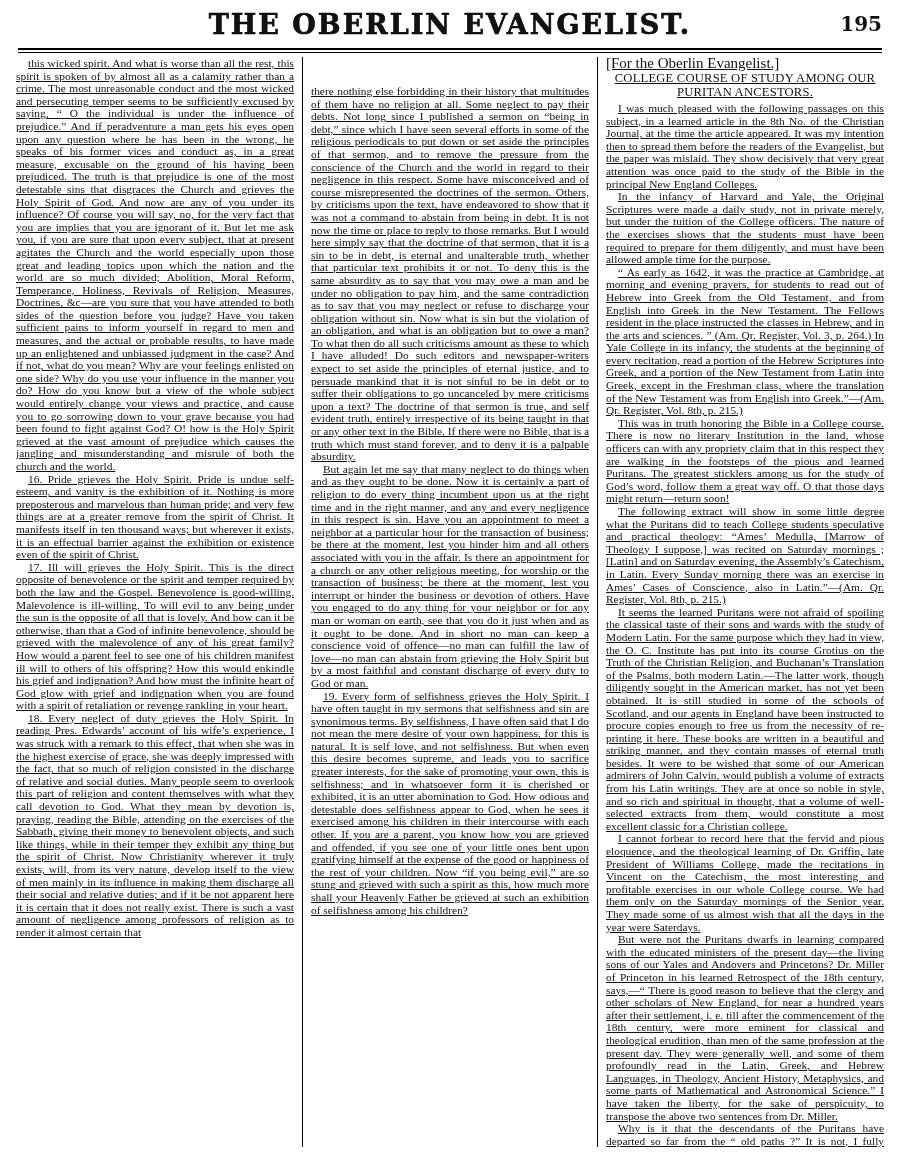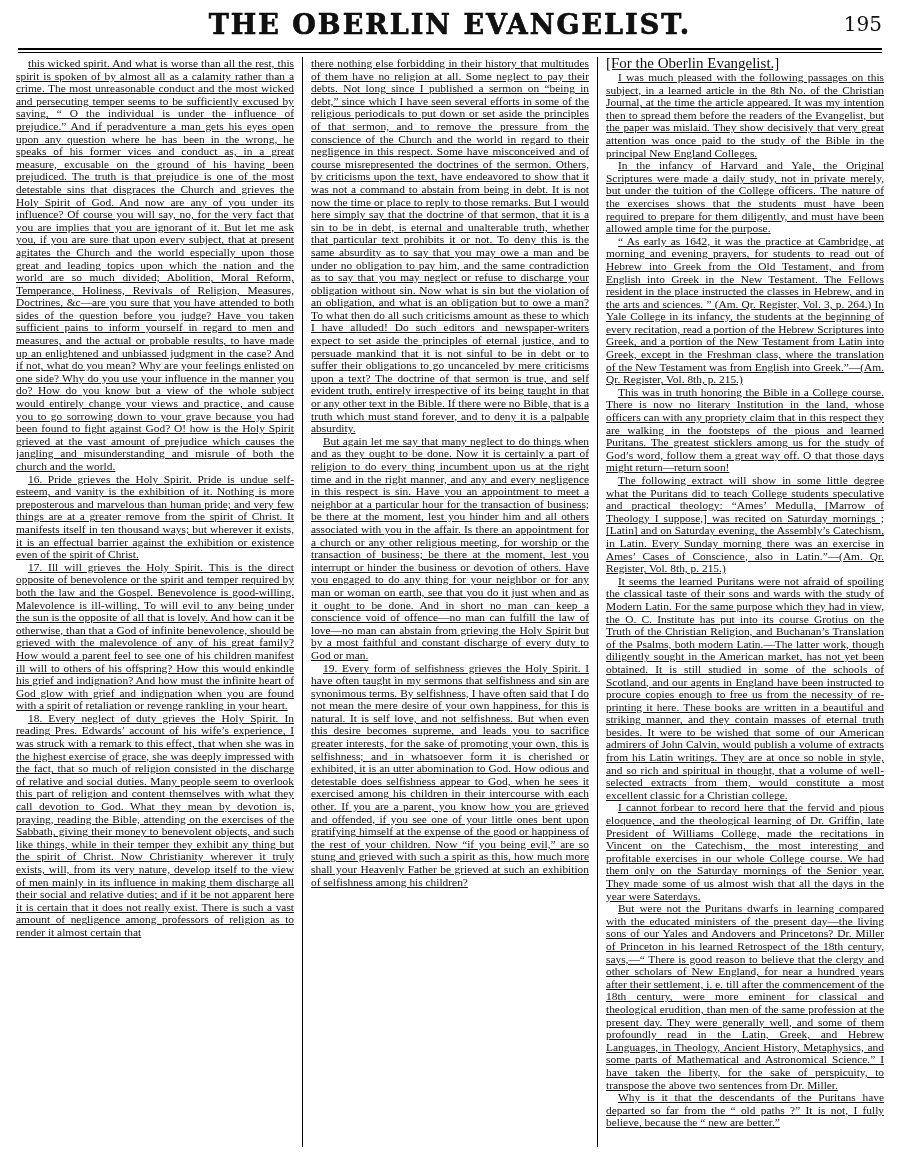--- a/index.html
+++ b/index.html
@@ -33,21 +33,21 @@
     font-size: 27px;
     letter-spacing: 2px;
     line-height: 30px;
     -webkit-text-stroke: 0.6px #000;
   }
   .page-number {
     position: absolute;
     right: 0;
     top: 2px;
     font-family: "DejaVu Serif", serif;
-    font-weight: normal;
+    font-weight: bold;
     font-size: 20px;
   }
   .rule {
     margin: 2px 18px 0 18px;
     border-top: 2px solid #000;
     height: 0;
   }
   .rule-thin {
     margin: 2px 18px 4px 18px;
     border-top: 1px solid #000;
@@ -74,20 +74,21 @@
   }
   .col-divider {
     border-left: 1px solid #000;
   }
   .col p {
     margin: 0;
     text-indent: 12px;
   }
   .col p.noindent {
     text-indent: 0;
+    margin-top: 28px;
   }
   .chead {
     font-size: 15px;
     line-height: 13px;
     margin-bottom: 1px;
   }
   .ctitle {
     text-align: center;
     font-size: 12.6px;
     line-height: 14px;
@@ -118,20 +119,21 @@
     </div>
 
     <div class="col col-divider">
       <p class="noindent">there nothing else forbidding in their history that multitudes of them have no religion at all. Some neglect to pay their debts. Not long since I published a sermon on “being in debt,” since which I have seen several efforts in some of the religious periodicals to put down or set aside the principles of that sermon, and to remove the pressure from the conscience of the Church and the world in regard to their negligence in this respect. Some have misconceived and of course misrepresented the doctrines of the sermon. Others, by criticisms upon the text, have endeavored to show that it was not a command to abstain from being in debt. It is not now the time or place to reply to those remarks. But I would here simply say that the doctrine of that sermon, that it is a sin to be in debt, is eternal and unalterable truth, whether that particular text prohibits it or not. To deny this is the same absurdity as to say that you may owe a man and be under no obligation to pay him, and the same contradiction as to say that you may neglect or refuse to discharge your obligation without sin. Now what is sin but the violation of an obligation, and what is an obligation but to owe a man? To what then do all such criticisms amount as these to which I have alluded! Do such editors and newspaper-writers expect to set aside the principles of eternal justice, and to persuade mankind that it is not sinful to be in debt or to suffer their obligations to go uncanceled by mere criticisms upon a text? The doctrine of that sermon is true, and self evident truth, entirely irrespective of its being taught in that or any other text in the Bible. If there were no Bible, that is a truth which must stand forever, and to deny it is a palpable absurdity.</p>
       <p>But again let me say that many neglect to do things when and as they ought to be done. Now it is certainly a part of religion to do every thing incumbent upon us at the right time and in the right manner, and any and every negligence in this respect is sin. Have you an appointment to meet a neighbor at a particular hour for the transaction of business; be there at the moment, lest you hinder him and all others associated with you in the affair. Is there an appointment for a church or any other religious meeting, for worship or the transaction of business; be there at the moment, lest you interrupt or hinder the business or devotion of others. Have you engaged to do any thing for your neighbor or for any man or woman on earth, see that you do it just when and as it ought to be done. And in short no man can keep a conscience void of offence—no man can fulfill the law of love—no man can abstain from grieving the Holy Spirit but by a most faithful and constant discharge of every duty to God or man.</p>
       <p>19. Every form of selfishness grieves the Holy Spirit. I have often taught in my sermons that selfishness and sin are synonimous terms. By selfishness, I have often said that I do not mean the mere desire of your own happiness, for this is natural. It is self love, and not selfishness. But when even this desire becomes supreme, and leads you to sacrifice greater interests, for the sake of promoting your own, this is selfishness; and in whatsoever form it is cherished or exhibited, it is an utter abomination to God. How odious and detestable does selfishness appear to God, when he sees it exercised among his children in their intercourse with each other. If you are a parent, you know how you are grieved and offended, if you see one of your little ones bent upon gratifying himself at the expense of the good or happiness of the rest of your children. Now “if you being evil,” are so stung and grieved with such a spirit as this, how much more shall your Heavenly Father be grieved at such an exhibition of selfishness among his children?</p>
     </div>
 
     <div class="col col-divider">
       <div class="chead">[For the Oberlin Evangelist.]</div>
+      <div class="ctitle">COLLEGE COURSE OF STUDY AMONG OUR PURITAN ANCESTORS.</div>
       <p>I was much pleased with the following passages on this subject, in a learned article in the 8th No. of the Christian Journal, at the time the article appeared. It was my intention then to spread them before the readers of the Evangelist, but the paper was mislaid. They show decisively that very great attention was once paid to the study of the Bible in the principal New England Colleges.</p>
       <p>In the infancy of Harvard and Yale, the Original Scriptures were made a daily study, not in private merely, but under the tuition of the College officers. The nature of the exercises shows that the students must have been required to prepare for them diligently, and must have been allowed ample time for the purpose.</p>
       <p>“ As early as 1642, it was the practice at Cambridge, at morning and evening prayers, for students to read out of Hebrew into Greek from the Old Testament, and from English into Greek in the New Testament. The Fellows resident in the place instructed the classes in Hebrew, and in the arts and sciences. ” (Am. Qr. Register, Vol. 3, p. 264.) In Yale College in its infancy, the students at the beginning of every recitation, read a portion of the Hebrew Scriptures into Greek, and a portion of the New Testament from Latin into Greek, except in the Freshman class, where the translation of the New Testament was from English into Greek.”—(Am. Qr. Register, Vol. 8th, p. 215.)</p>
       <p>This was in truth honoring the Bible in a College course. There is now no literary Institution in the land, whose officers can with any propriety claim that in this respect they are walking in the footsteps of the pious and learned Puritans. The greatest sticklers among us for the study of God’s word, follow them a great way off. O that those days might return—return soon!</p>
       <p>The following extract will show in some little degree what the Puritans did to teach College students speculative and practical theology: “Ames’ Medulla, [Marrow of Theology I suppose,] was recited on Saturday mornings ; [Latin] and on Saturday evening, the Assembly’s Catechism, in Latin. Every Sunday morning there was an exercise in Ames’ Cases of Conscience, also in Latin.”—(Am. Qr. Register, Vol. 8th, p. 215.)</p>
       <p>It seems the learned Puritans were not afraid of spoiling the classical taste of their sons and wards with the study of Modern Latin. For the same purpose which they had in view, the O. C. Institute has put into its course Grotius on the Truth of the Christian Religion, and Buchanan’s Translation of the Psalms, both modern Latin.—The latter work, though diligently sought in the American market, has not yet been obtained. It is still studied in some of the schools of Scotland, and our agents in England have been instructed to procure copies enough to free us from the necessity of re-printing it here. These books are written in a beautiful and striking manner, and they contain masses of eternal truth besides. It were to be wished that some of our American admirers of John Calvin, would publish a volume of extracts from his Latin writings. They are at once so noble in style, and so rich and spiritual in thought, that a volume of well-selected extracts from them, would constitute a most excellent classic for a Christian college.</p>
       <p>I cannot forbear to record here that the fervid and pious eloquence, and the theological learning of Dr. Griffin, late President of Williams College, made the recitations in Vincent on the Catechism, the most interesting and profitable exercises in our whole College course. We had them only on the Saturday mornings of the Senior year. They made some of us almost wish that all the days in the year were Saterdays.</p>
       <p>But were not the Puritans dwarfs in learning compared with the educated ministers of the present day—the living sons of our Yales and Andovers and Princetons? Dr. Miller of Princeton in his learned Retrospect of the 18th century, says,—“ There is good reason to believe that the clergy and other scholars of New England, for near a hundred years after their settlement, i. e. till after the commencement of the 18th century, were more eminent for classical and theological erudition, than men of the same profession at the present day. They were generally well, and some of them profoundly read in the Latin, Greek, and Hebrew Languages, in Theology, Ancient History, Metaphysics, and some parts of Mathematical and Astronomical Science.” I have taken the liberty, for the sake of perspicuity, to transpose the above two sentences from Dr. Miller.</p>
       <p>Why is it that the descendants of the Puritans have departed so far from the “ old paths ?” It is not, I fully believe, because the “ new are better.”</p>
 

